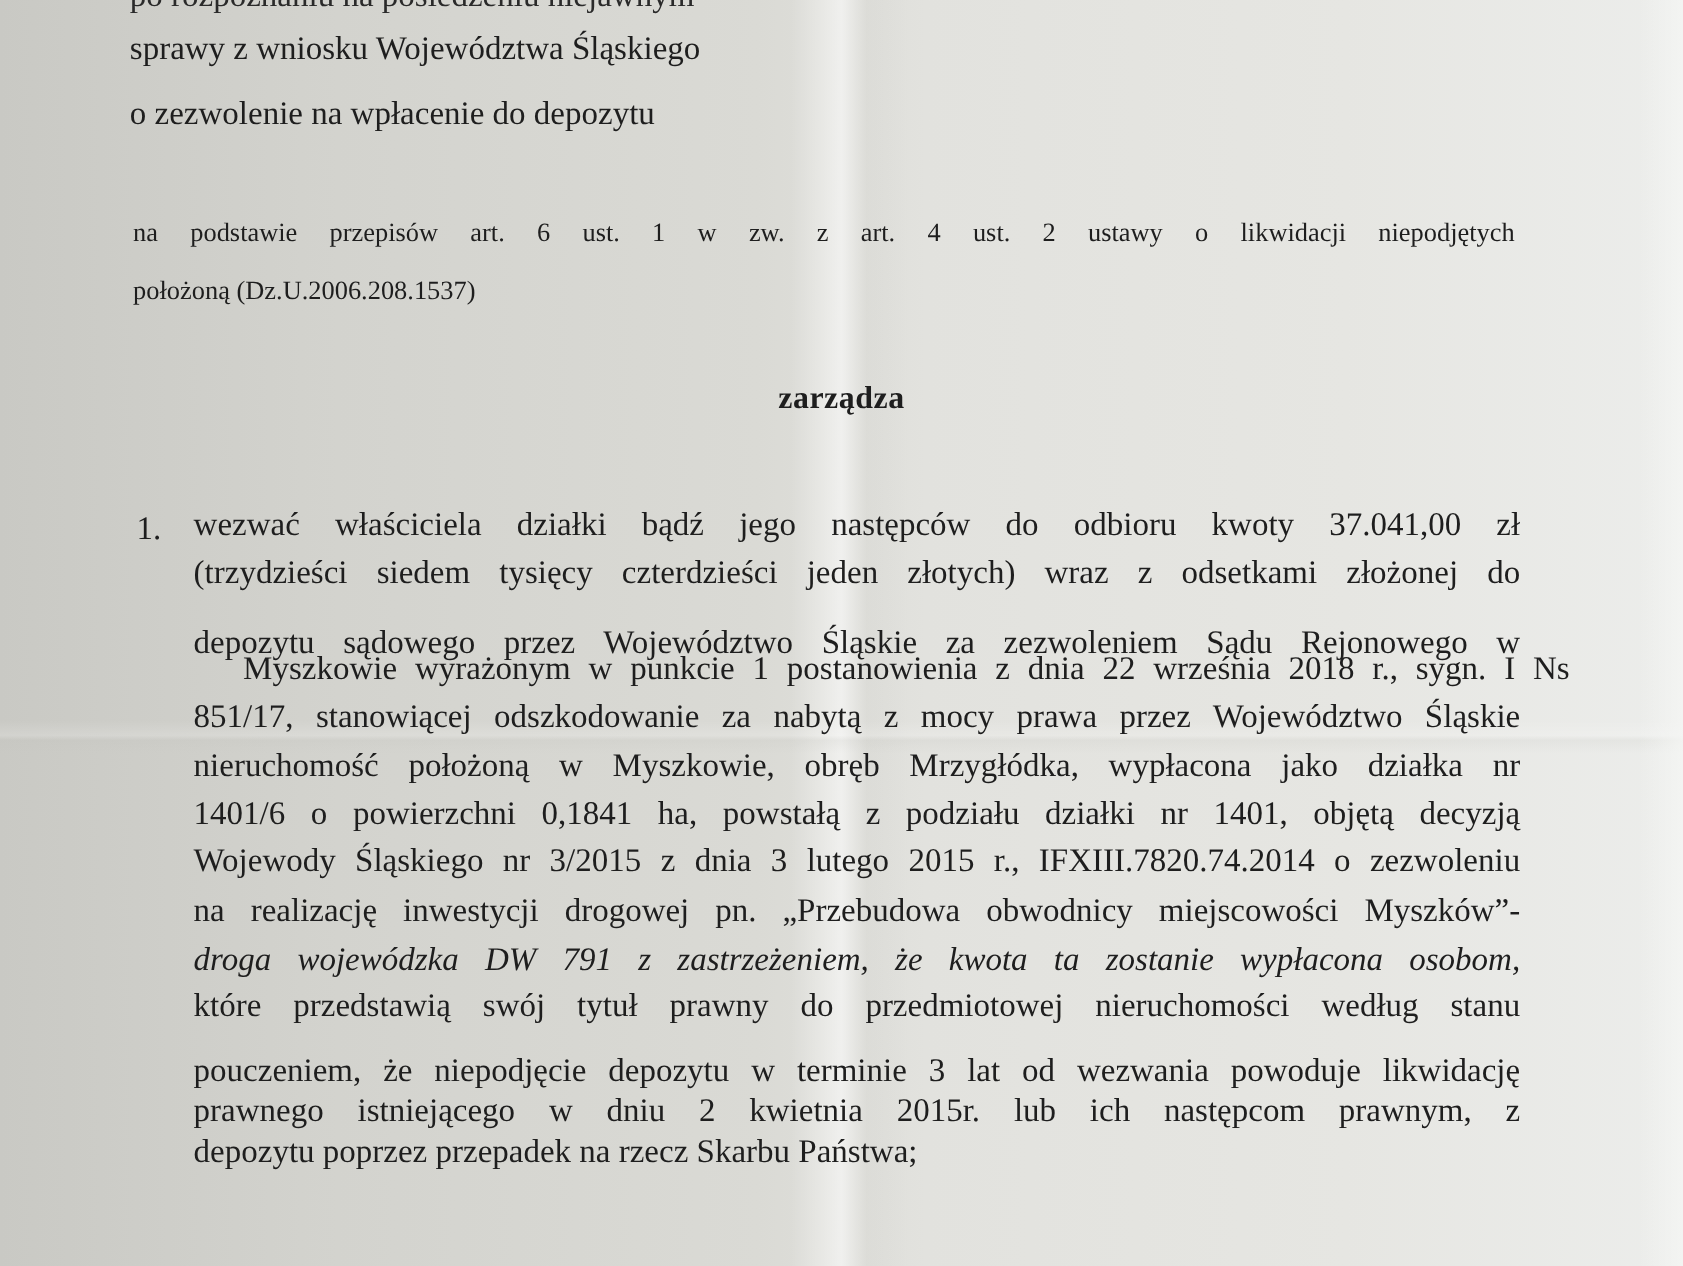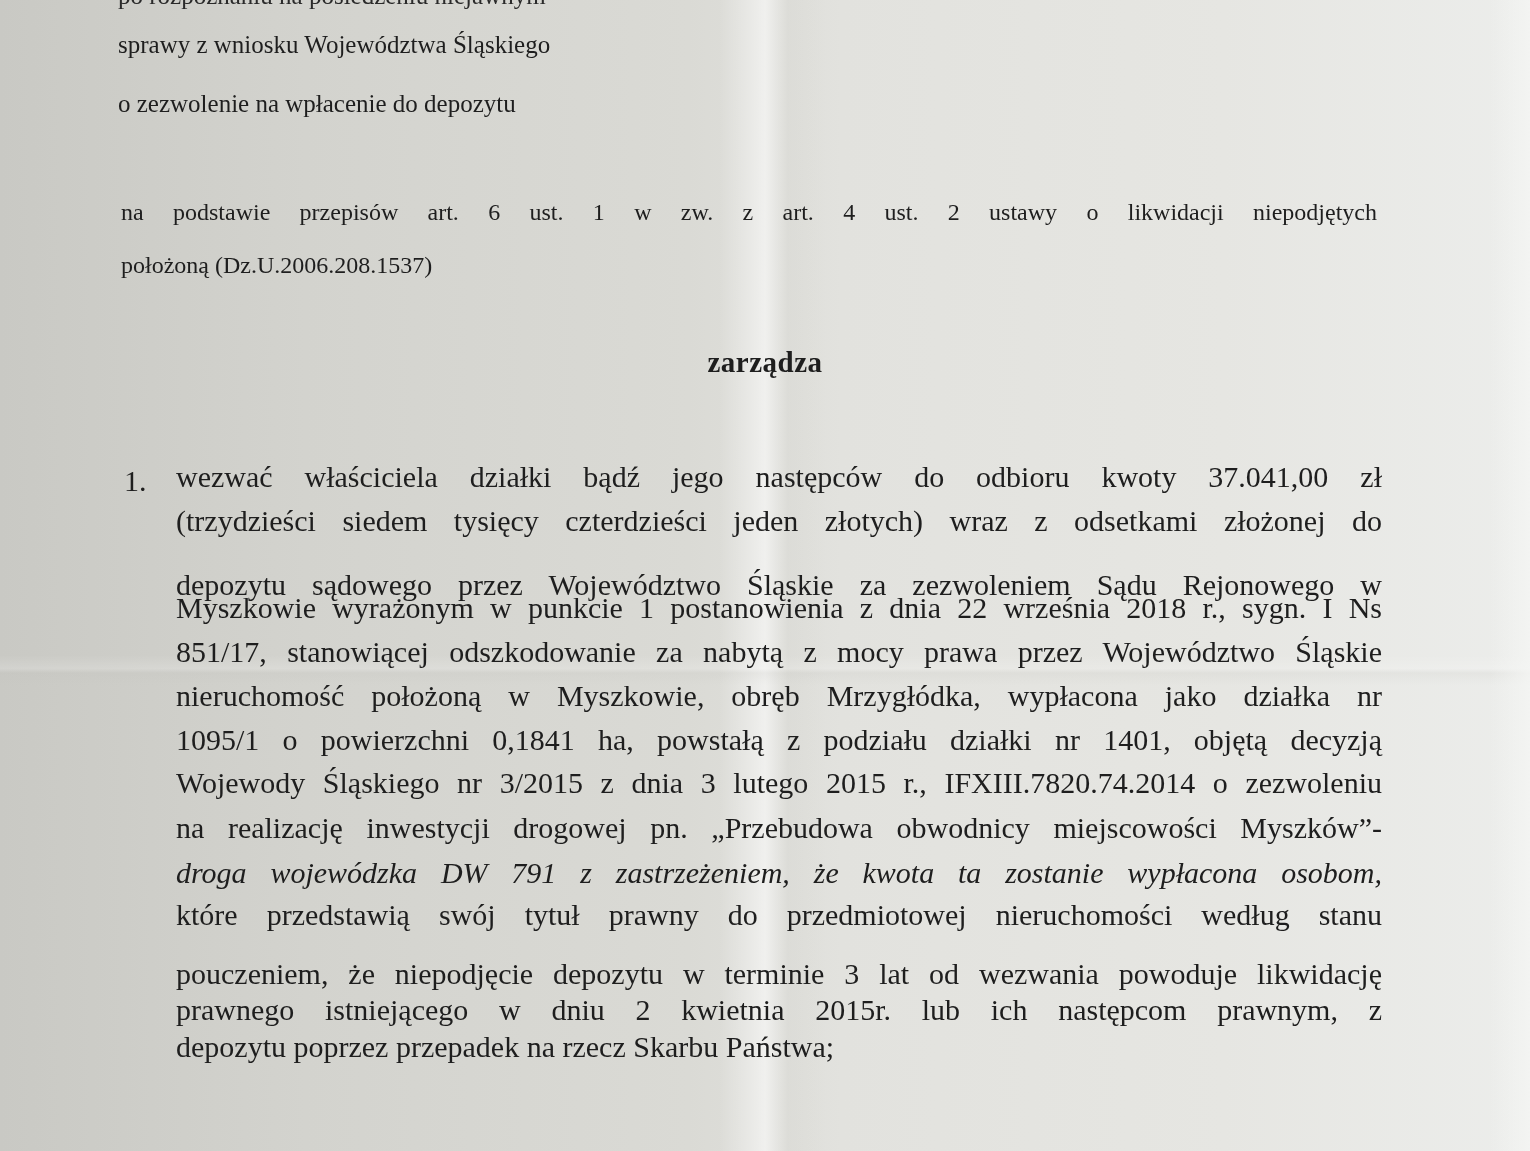--- a/index.html
+++ b/index.html
@@ -38,21 +38,21 @@
       top: 0;
       right: 0;
       width: 40px;
       height: 100%;
       background: linear-gradient(90deg, rgba(255,255,255,0) 0%, rgba(245,246,244,0.8) 100%);
       pointer-events: none;
     }
     .line {
       position: absolute;
       white-space: nowrap;
-      font-size: 25px;
+      font-size: 30px;
       line-height: 36px;
     }
     .cut-line {
       top: -22px;
       left: 118px;
       color: #2a2a2a;
     }
     .head1 { top: 27px; left: 118px; }
     .head2 { top: 86px; left: 118px; }
     .basis {
@@ -113,24 +113,24 @@
 <div class="line basis basis-last" style="top:247px;">położoną (Dz.U.2006.208.1537)</div>
 
 <div class="title">zarządza</div>
 
 <div class="item-number">1.</div>
 
 <div>
   <div class="item-line" style="top:459px;">wezwać właściciela działki bądź jego następców do odbioru kwoty 37.041,00 zł</div>
   <div class="item-line" style="top:503px;">(trzydzieści siedem tysięcy czterdzieści jeden złotych) wraz z odsetkami złożonej do</div>
   <div class="item-line" style="top:567px;">depozytu sądowego przez Województwo Śląskie za zezwoleniem Sądu Rejonowego w</div>
-  <div class="item-line" style="top:590px;">Myszkowie wyrażonym w punkcie 1 postanowienia z dnia 22 września 2018 r., sygn. I Ns</div>
+  <div class="item-line" style="top:590px;margin-left:45px;">Myszkowie wyrażonym w punkcie 1 postanowienia z dnia 22 września 2018 r., sygn. I Ns</div>
   <div class="item-line" style="top:634px;">851/17, stanowiącej odszkodowanie za nabytą z mocy prawa przez Województwo Śląskie</div>
   <div class="item-line" style="top:678px;">nieruchomość położoną w Myszkowie, obręb Mrzygłódka, wypłacona jako działka nr</div>
-  <div class="item-line" style="top:722px;">1095/1 o powierzchni 0,1841 ha, powstałą z podziału działki nr 1401, objętą decyzją</div>
+  <div class="item-line" style="top:722px;">1401/6 o powierzchni 0,1841 ha, powstałą z podziału działki nr 1401, objętą decyzją</div>
   <div class="item-line" style="top:765px;">Wojewody Śląskiego nr 3/2015 z dnia 3 lutego 2015 r., IFXIII.7820.74.2014 o zezwoleniu</div>
   <div class="item-line" style="top:810px;">na realizację inwestycji drogowej pn. „Przebudowa obwodnicy miejscowości Myszków”-</div>
   <div class="item-line" style="top:855px;font-style:italic;">droga wojewódzka DW 791 z zastrzeżeniem, że kwota ta zostanie wypłacona osobom,</div>
   <div class="item-line" style="top:897px;">które przedstawią swój tytuł prawny do przedmiotowej nieruchomości według stanu</div>
   <div class="item-line" style="top:992px;">prawnego istniejącego w dniu 2 kwietnia 2015r. lub ich następcom prawnym, z</div>
   <div class="item-line" style="top:956px;">pouczeniem, że niepodjęcie depozytu w terminie 3 lat od wezwania powoduje likwidację</div>
   <div class="item-line last" style="top:1029px;">depozytu poprzez przepadek na rzecz Skarbu Państwa;</div>
 </div>
 
 </body></html>

